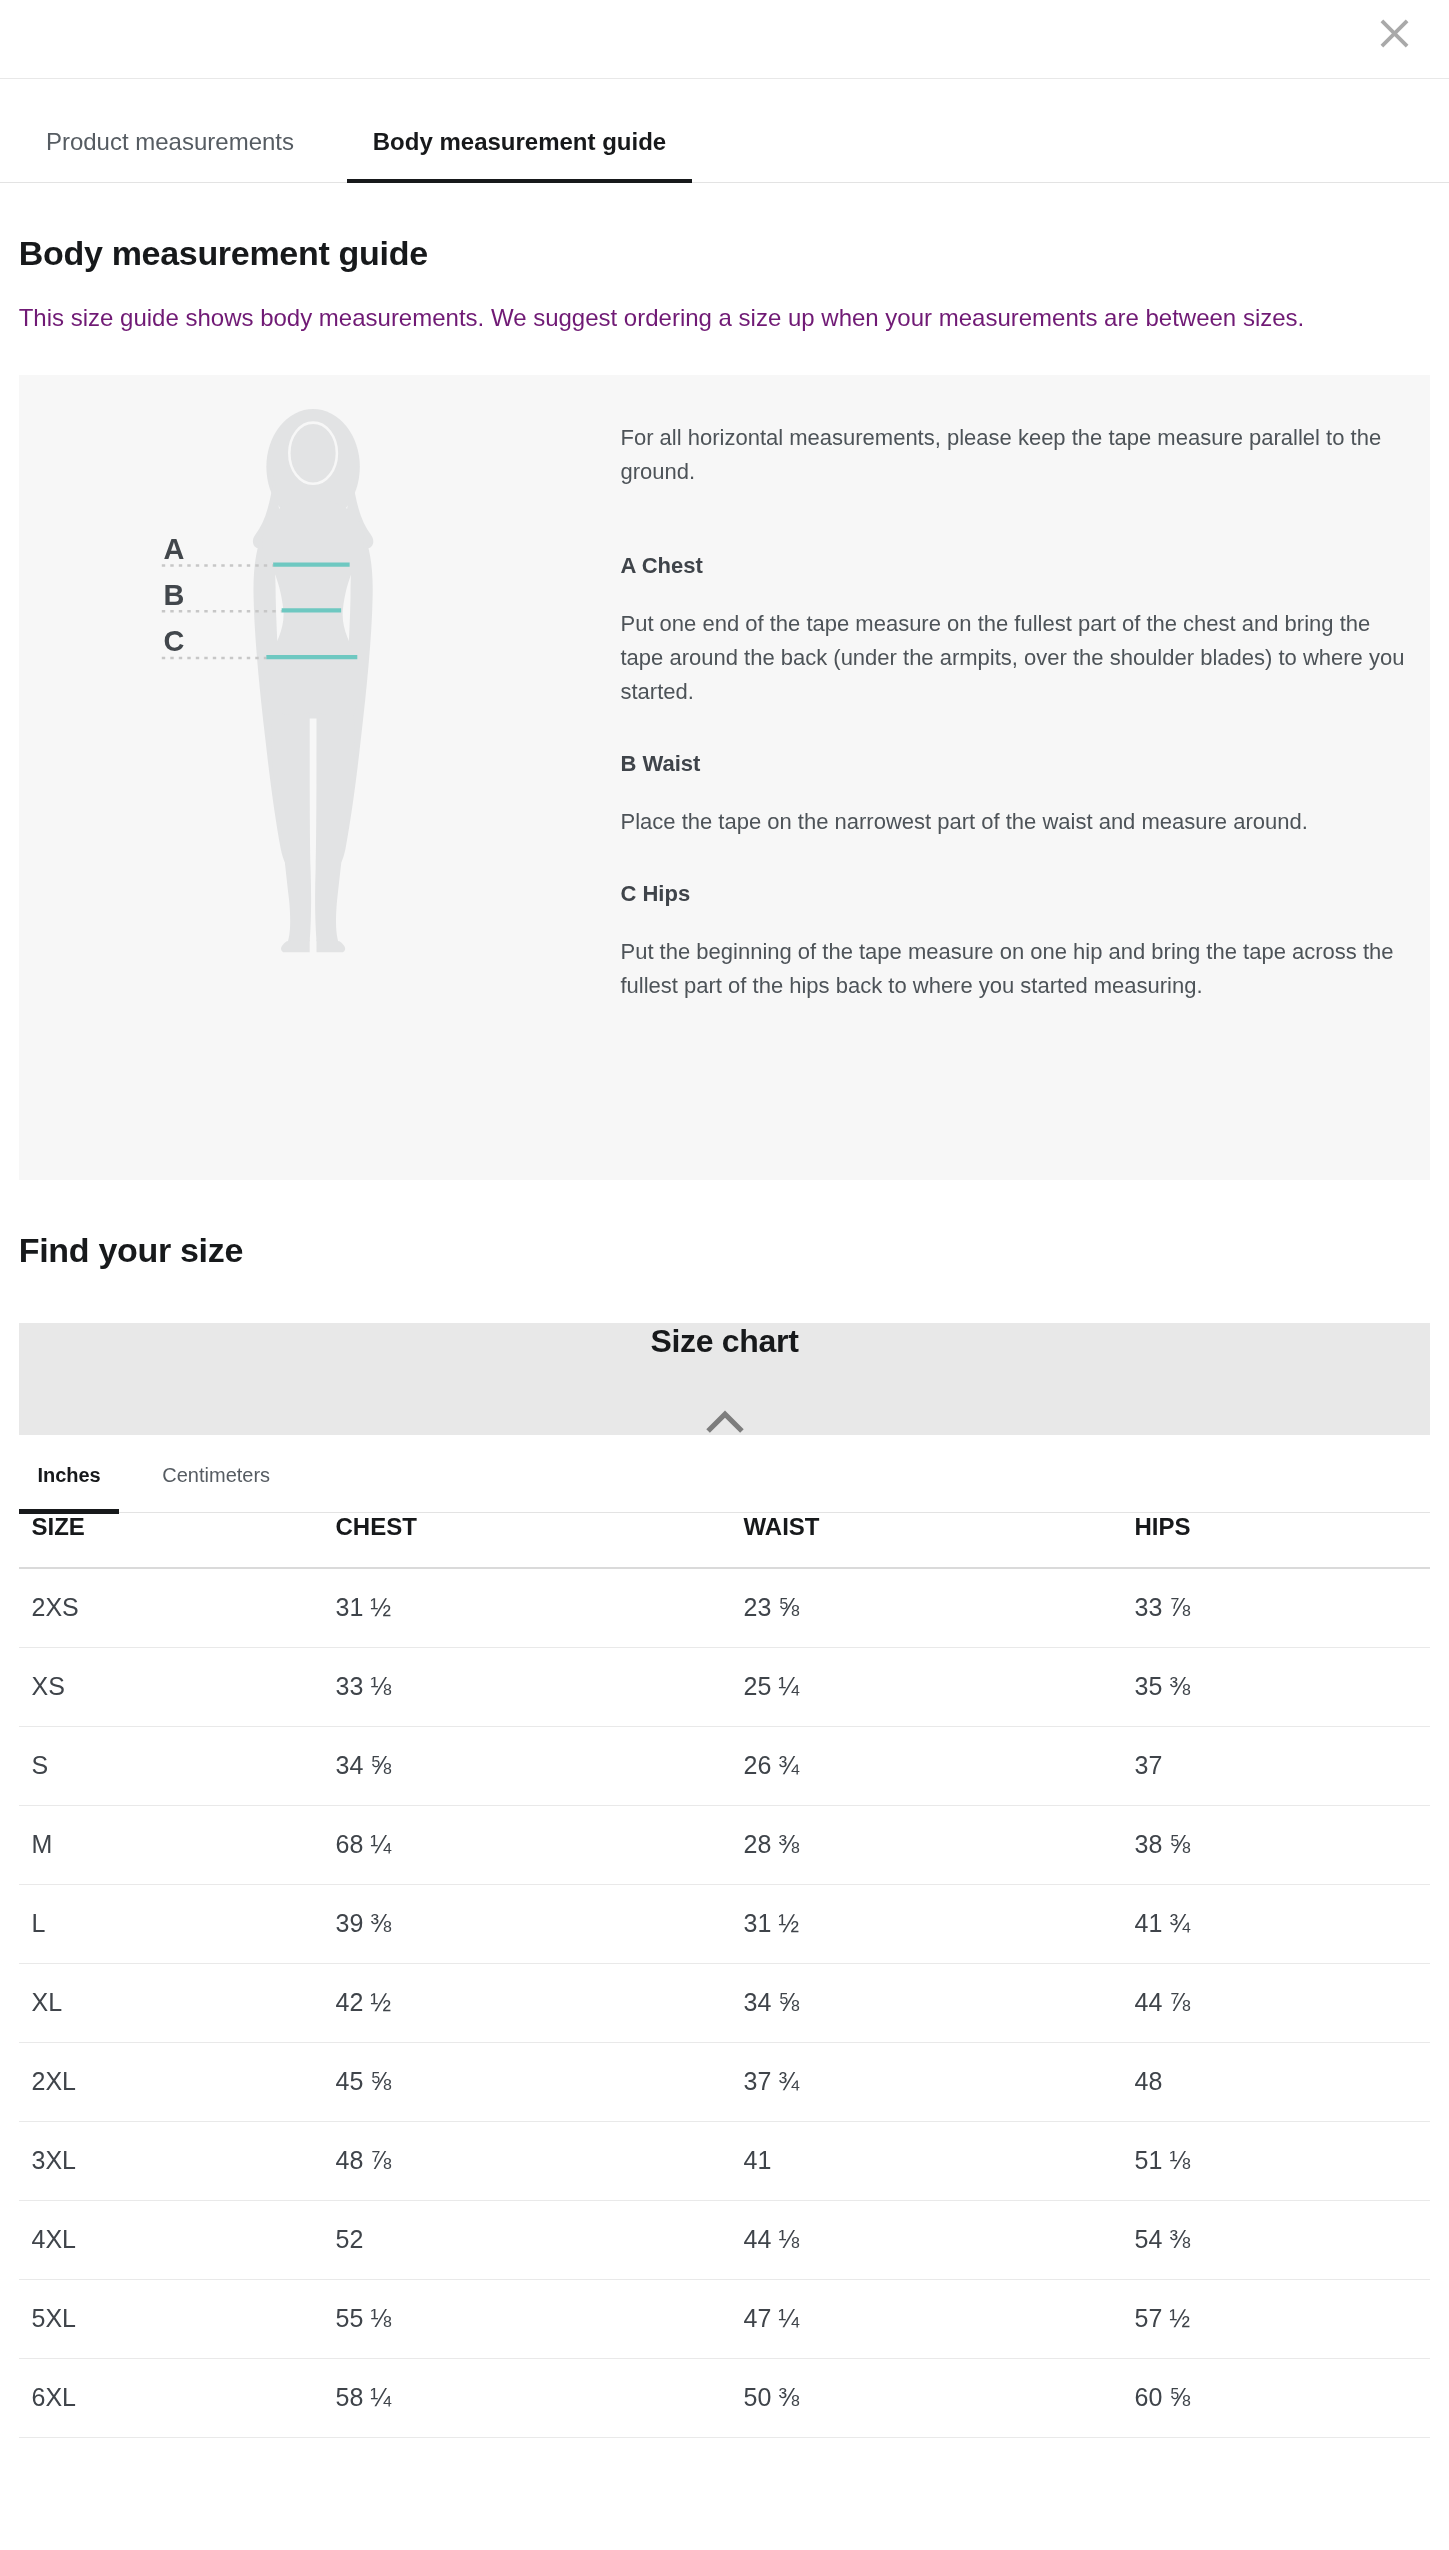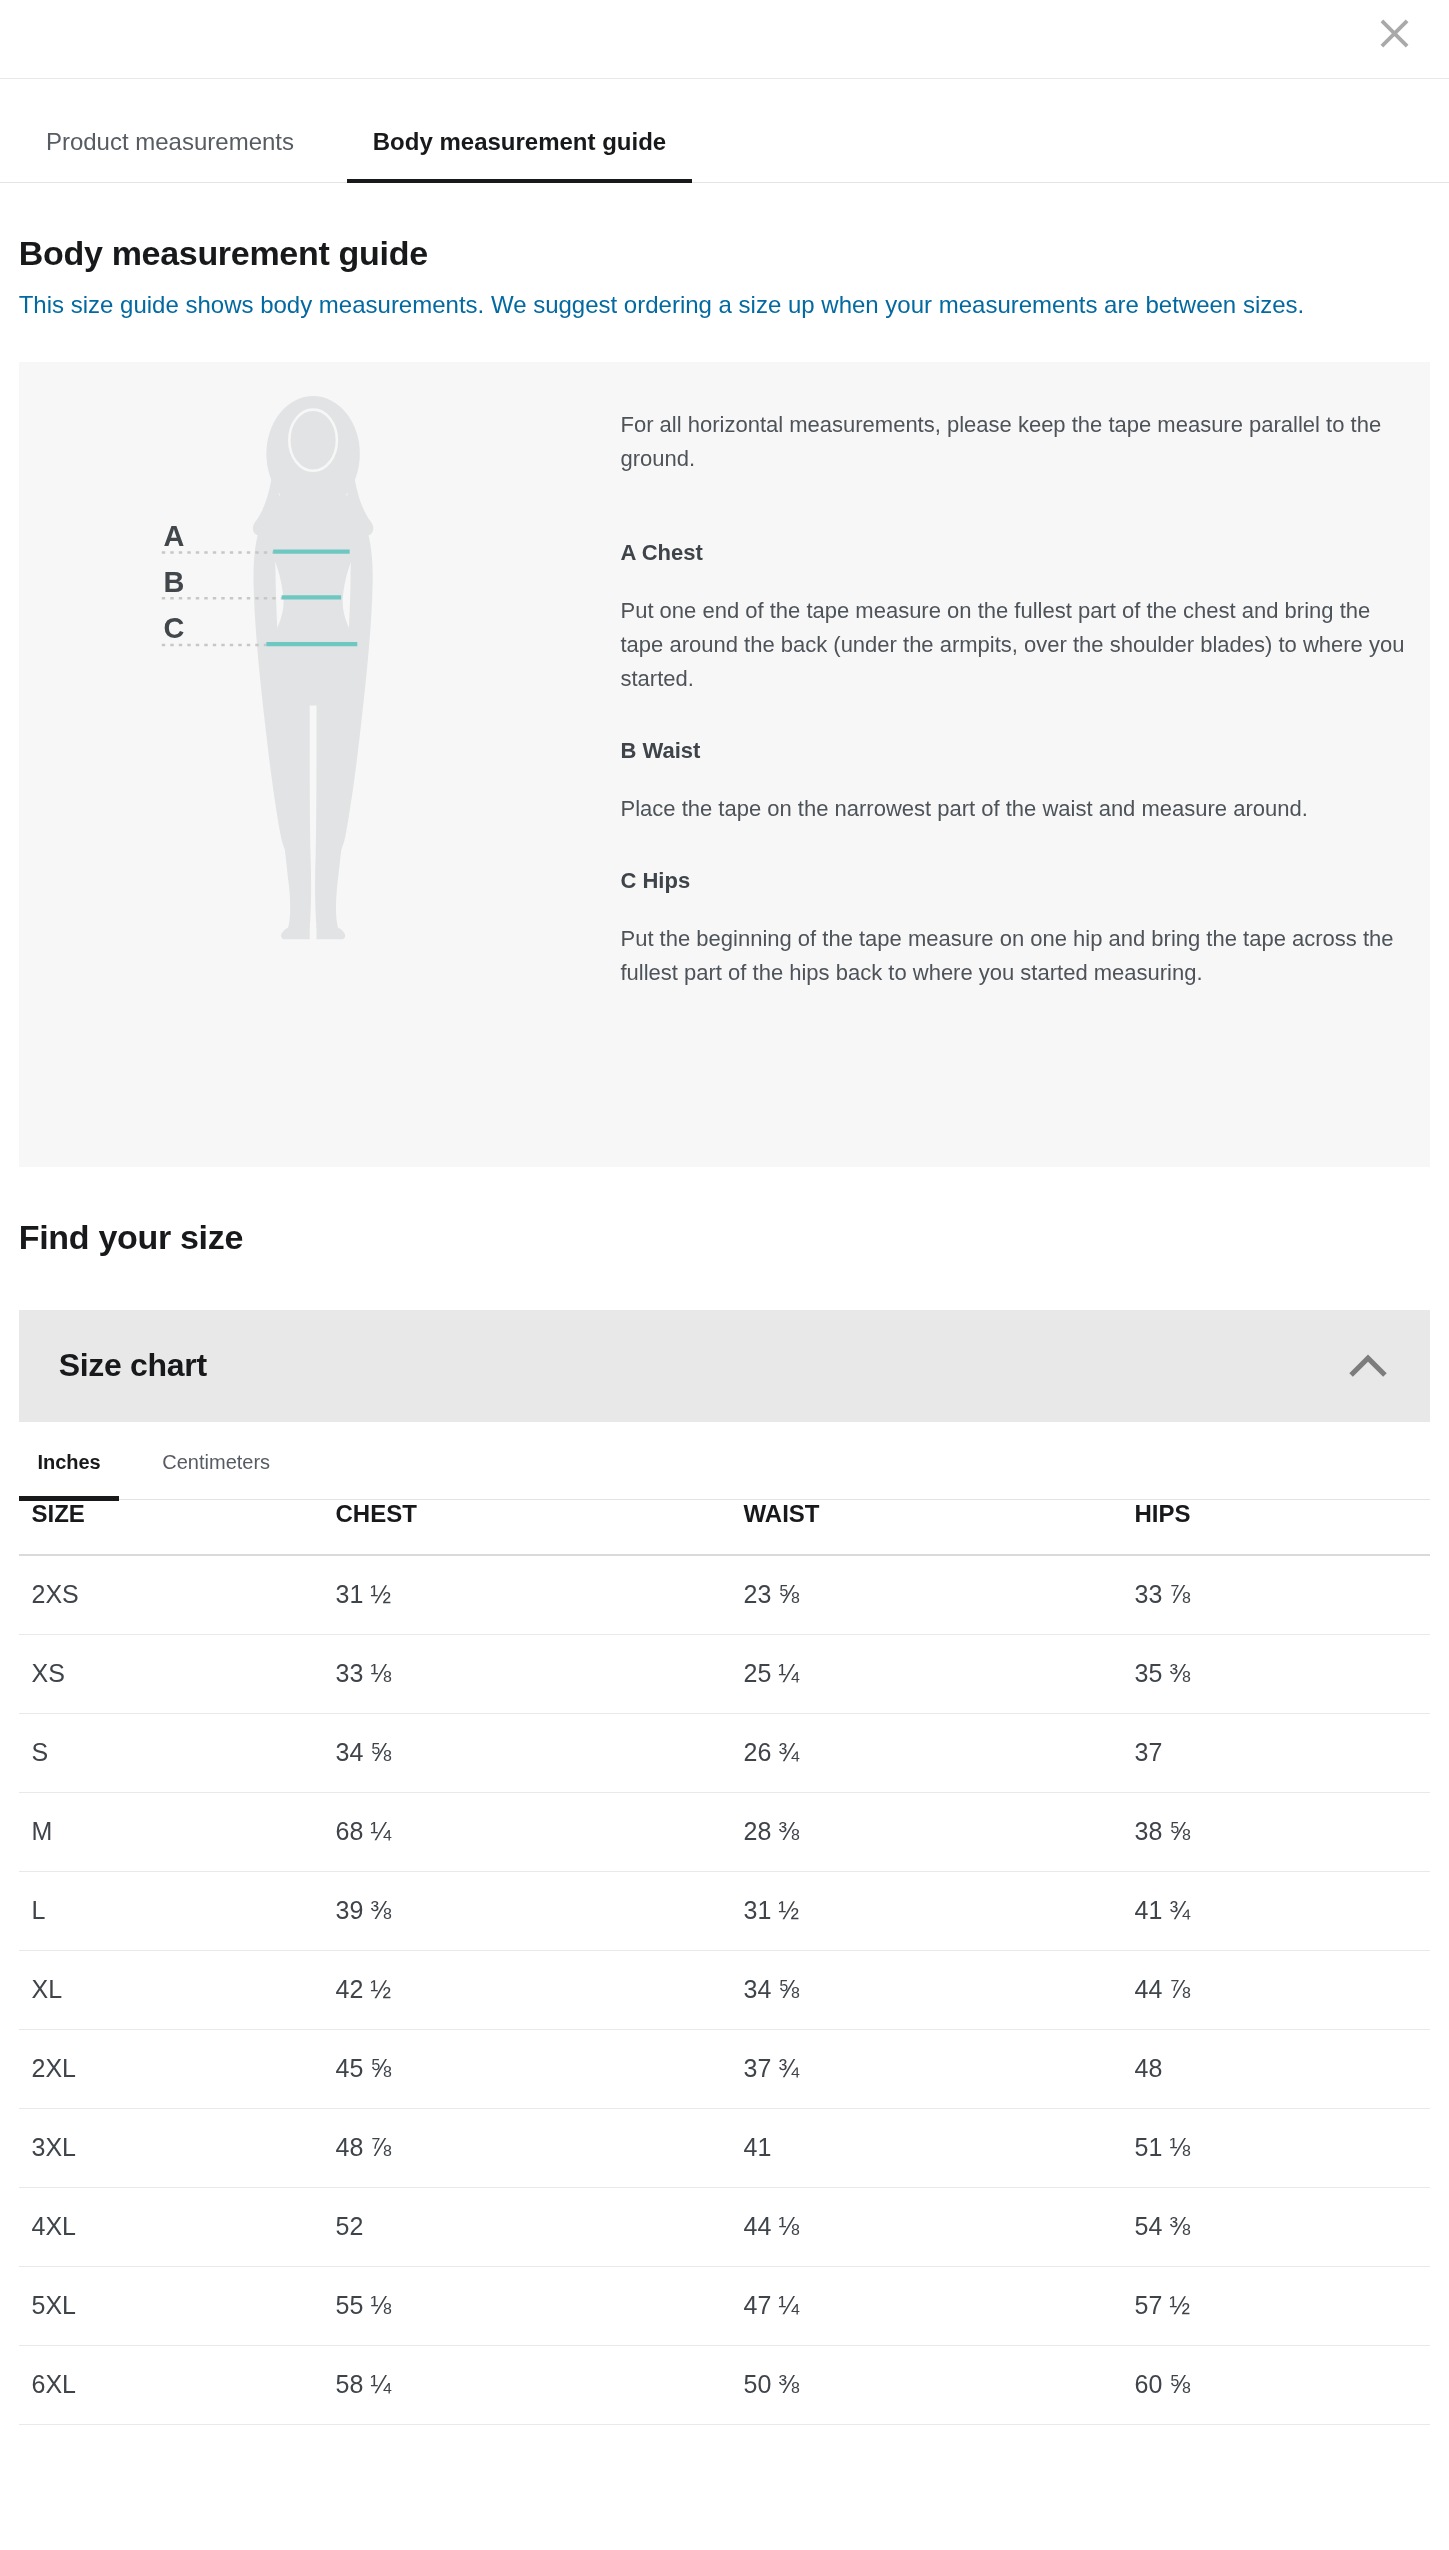--- a/index.html
+++ b/index.html
@@ -11,34 +11,34 @@
   .hdr h1{margin:0;padding:6.8px 0 0 16px;font-size:34px;font-weight:700;letter-spacing:-0.3px;}
   .close-btn{position:absolute;top:10.2px;right:31px;background:none;border:none;padding:5.1px;cursor:pointer;}
   
   .tabs{padding:49px 0 0 20.4px;border-bottom:1.7px solid #e3e3e3;}
   .tab{display:inline-block;position:relative;padding:0 25.5px 25.5px;font-size:24px;color:#565c62;cursor:pointer;}
   .tab + .tab{margin-left:24px;}
   .tab.active{color:#17191b;font-weight:700;}
   .tab.active::after{content:"";position:absolute;left:0;right:0;bottom:-1.7px;height:4.3px;background:#17191b;}
   .content{padding:0 18.7px;}
   h2{margin:51px 0 0;font-size:34px;font-weight:700;letter-spacing:-0.3px;}
-  .intro{margin:14px 0 0;font-size:24px;line-height:1.5;color:#0369a1;}
+  .intro{margin:27px 0 0;font-size:24px;line-height:1.5;color:#701a75;}
   
   .panel{margin-top:39px;height:805px;background:#f7f7f7;display:flex;}
   .panel-left{width:595px;flex:none;}
   .panel-right{width:793px;flex:none;padding:46px 17px 0 6.8px;font-size:22px;line-height:34px;color:#4d5358;}
   .panel-right p{margin:0;}
   .m-section{margin-top:38px;}
   .m-section:first-of-type{margin-top:60px;}
   .m-label{font-weight:700;color:#3f444a;}
   .m-section p{margin-top:24px;}
   
   .chart-bar{margin-top:53px;height:112px;background:#e8e8e8;display:flex;align-items:center;
     justify-content:space-between;padding:0 40px;border:none;width:100%;box-sizing:border-box;
-    cursor:pointer;font-family:inherit;text-align:left;}
+    cursor:pointer;font-family:inherit;text-align:left;flex-direction:column;}
   .chart-bar .bar-title{font-size:32px;font-weight:700;color:#17191b;letter-spacing:-0.3px;}
   .unit-tabs{padding:29px 0 0;border-bottom:1.7px solid #e3e3e3;}
   .unit-tab{display:inline-block;position:relative;padding:0 18.7px 25.5px;font-size:20px;color:#565c62;cursor:pointer;}
   .unit-tab + .unit-tab{margin-left:20.4px;}
   .unit-tab.active{color:#17191b;font-weight:700;}
   .unit-tab.active::after{content:"";position:absolute;left:0;right:0;bottom:-1.7px;height:4.3px;background:#17191b;}
   table.size-table{width:100%;border-collapse:collapse;}
   .size-table th{font-size:24px;font-weight:700;text-align:left;color:#17191b;
     padding:0 0 25.5px 12.8px;border-bottom:2.6px solid #dadada;}
   .size-table td{font-size:25px;color:#3f444a;height:78px;padding:0 0 0 12.8px;

